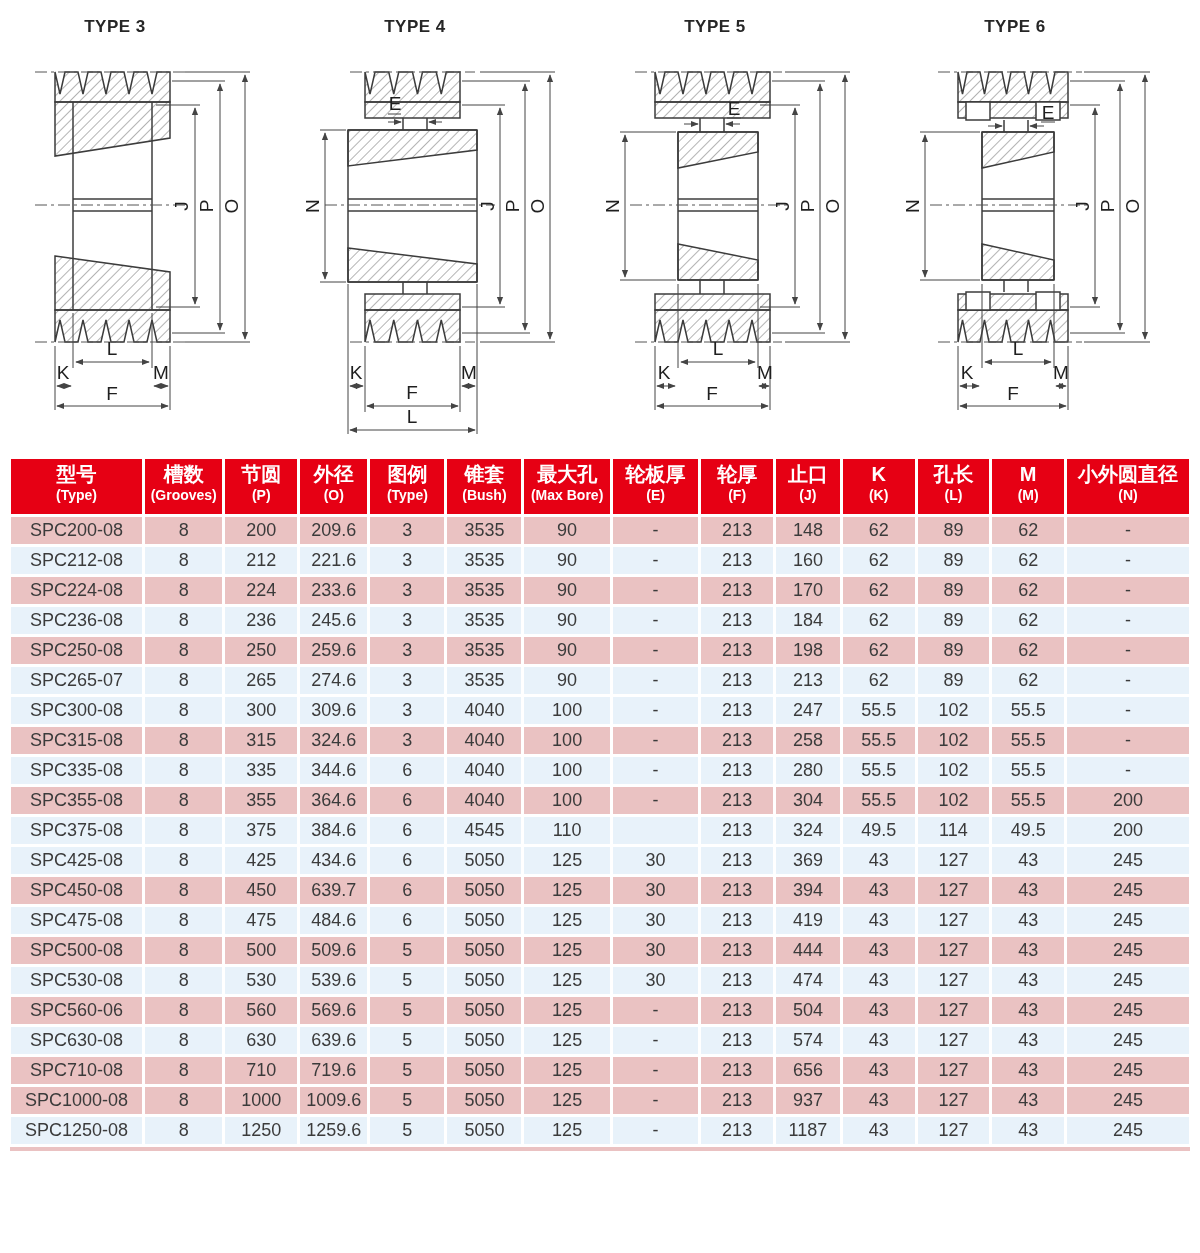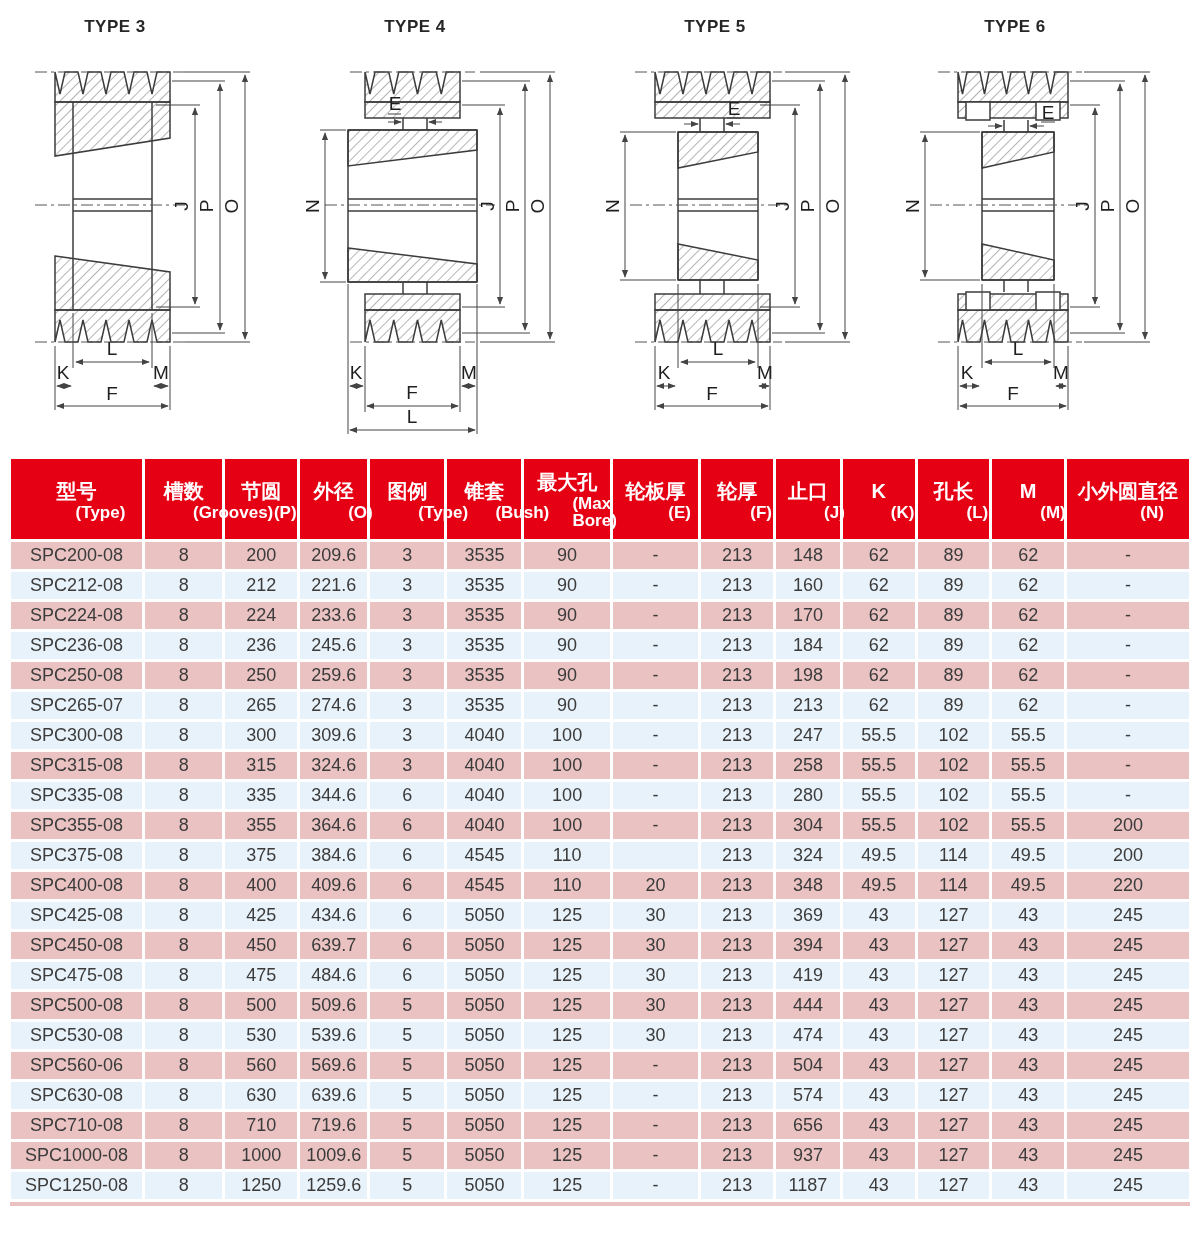--- a/index.html
+++ b/index.html
@@ -16,24 +16,24 @@
   .outline{stroke:#3c3c3c;stroke-width:1.5;fill:none;}
   .dims{stroke:#444444;stroke-width:1;fill:none;}
   .cl{stroke:#555555;stroke-width:1;stroke-dasharray:12 4 3 4;fill:none;}
 
   table.spec{
     width:1184px;margin:2px 8px 0 8px;
     border-collapse:separate;border-spacing:3px;table-layout:fixed;
   }
   th{
     background:#e60014;color:#ffffff;font-weight:bold;
-    padding:11px 0 10px 0;vertical-align:middle;text-align:center;
+    padding:3px 0 10px 0;vertical-align:middle;text-align:center;
   }
   th .zh{font-size:20px;line-height:25px;}
-  th .en{font-size:17px;line-height:17px;font-weight:bold;margin-left:48px;}
+  th .en{font-size:14px;line-height:17px;font-weight:bold;}
   td{
     text-align:center;font-size:18px;color:#3b3b3b;
     height:27px;line-height:27px;padding:0;white-space:nowrap;overflow:hidden;
   }
   tr.pink td{background:#eac2c2;}
   tr.blue td{background:#e8f2fa;}
   .sliver{height:4px;background:#eac2c2;margin:0 10px;}
 </style>
 </head>
 <body>
@@ -568,36 +568,20 @@
         <td>4545</td>
         <td>110</td>
         <td></td>
         <td>213</td>
         <td>324</td>
         <td>49.5</td>
         <td>114</td>
         <td>49.5</td>
         <td>200</td>
       </tr>
-      <tr class="pink">
-        <td>SPC400-08</td>
-        <td>8</td>
-        <td>400</td>
-        <td>409.6</td>
-        <td>6</td>
-        <td>4545</td>
-        <td>110</td>
-        <td>20</td>
-        <td>213</td>
-        <td>348</td>
-        <td>49.5</td>
-        <td>114</td>
-        <td>49.5</td>
-        <td>220</td>
-      </tr>
       <tr class="blue">
         <td>SPC425-08</td>
         <td>8</td>
         <td>425</td>
         <td>434.6</td>
         <td>6</td>
         <td>5050</td>
         <td>125</td>
         <td>30</td>
         <td>213</td>

